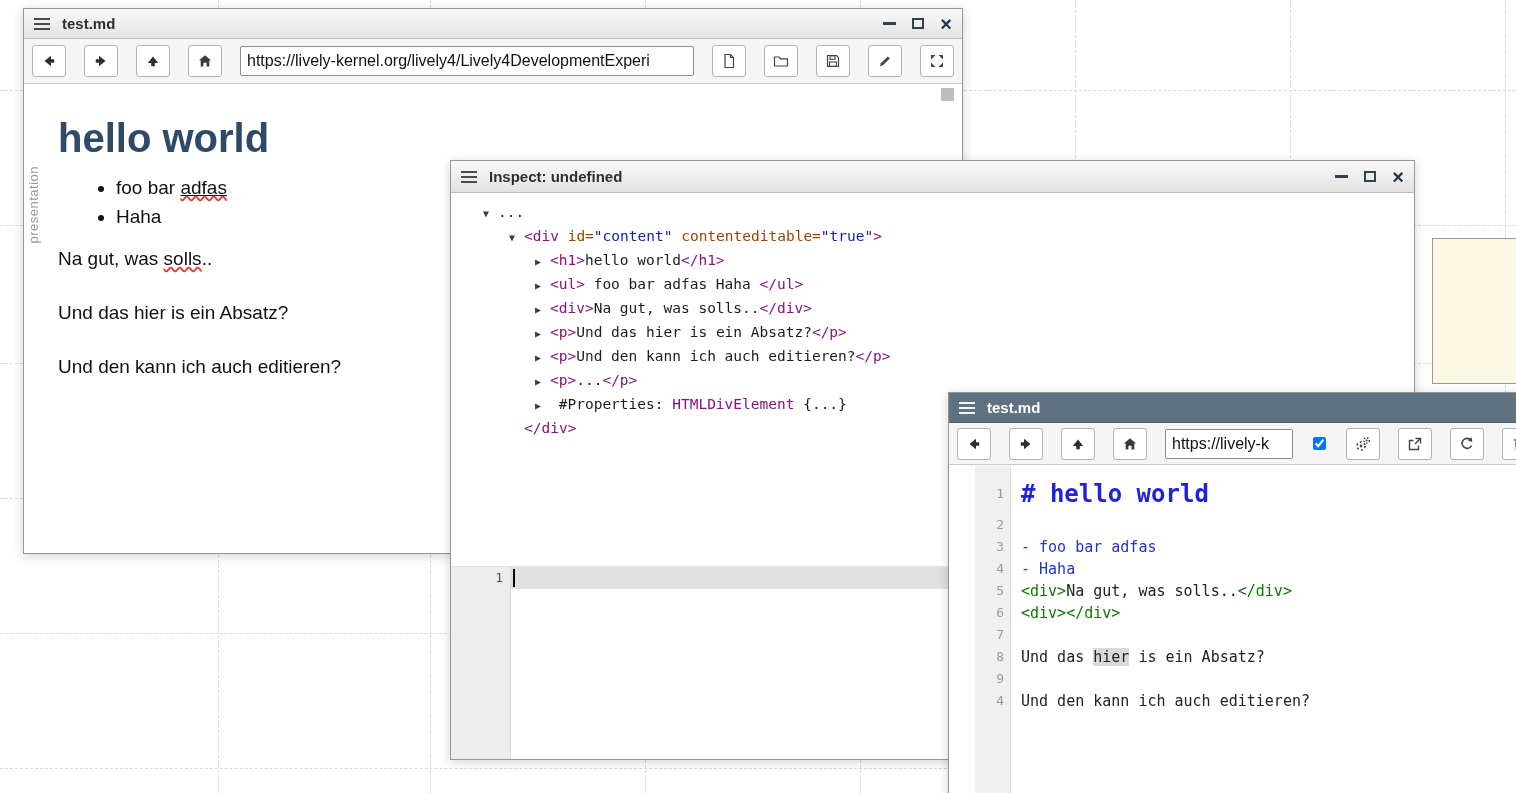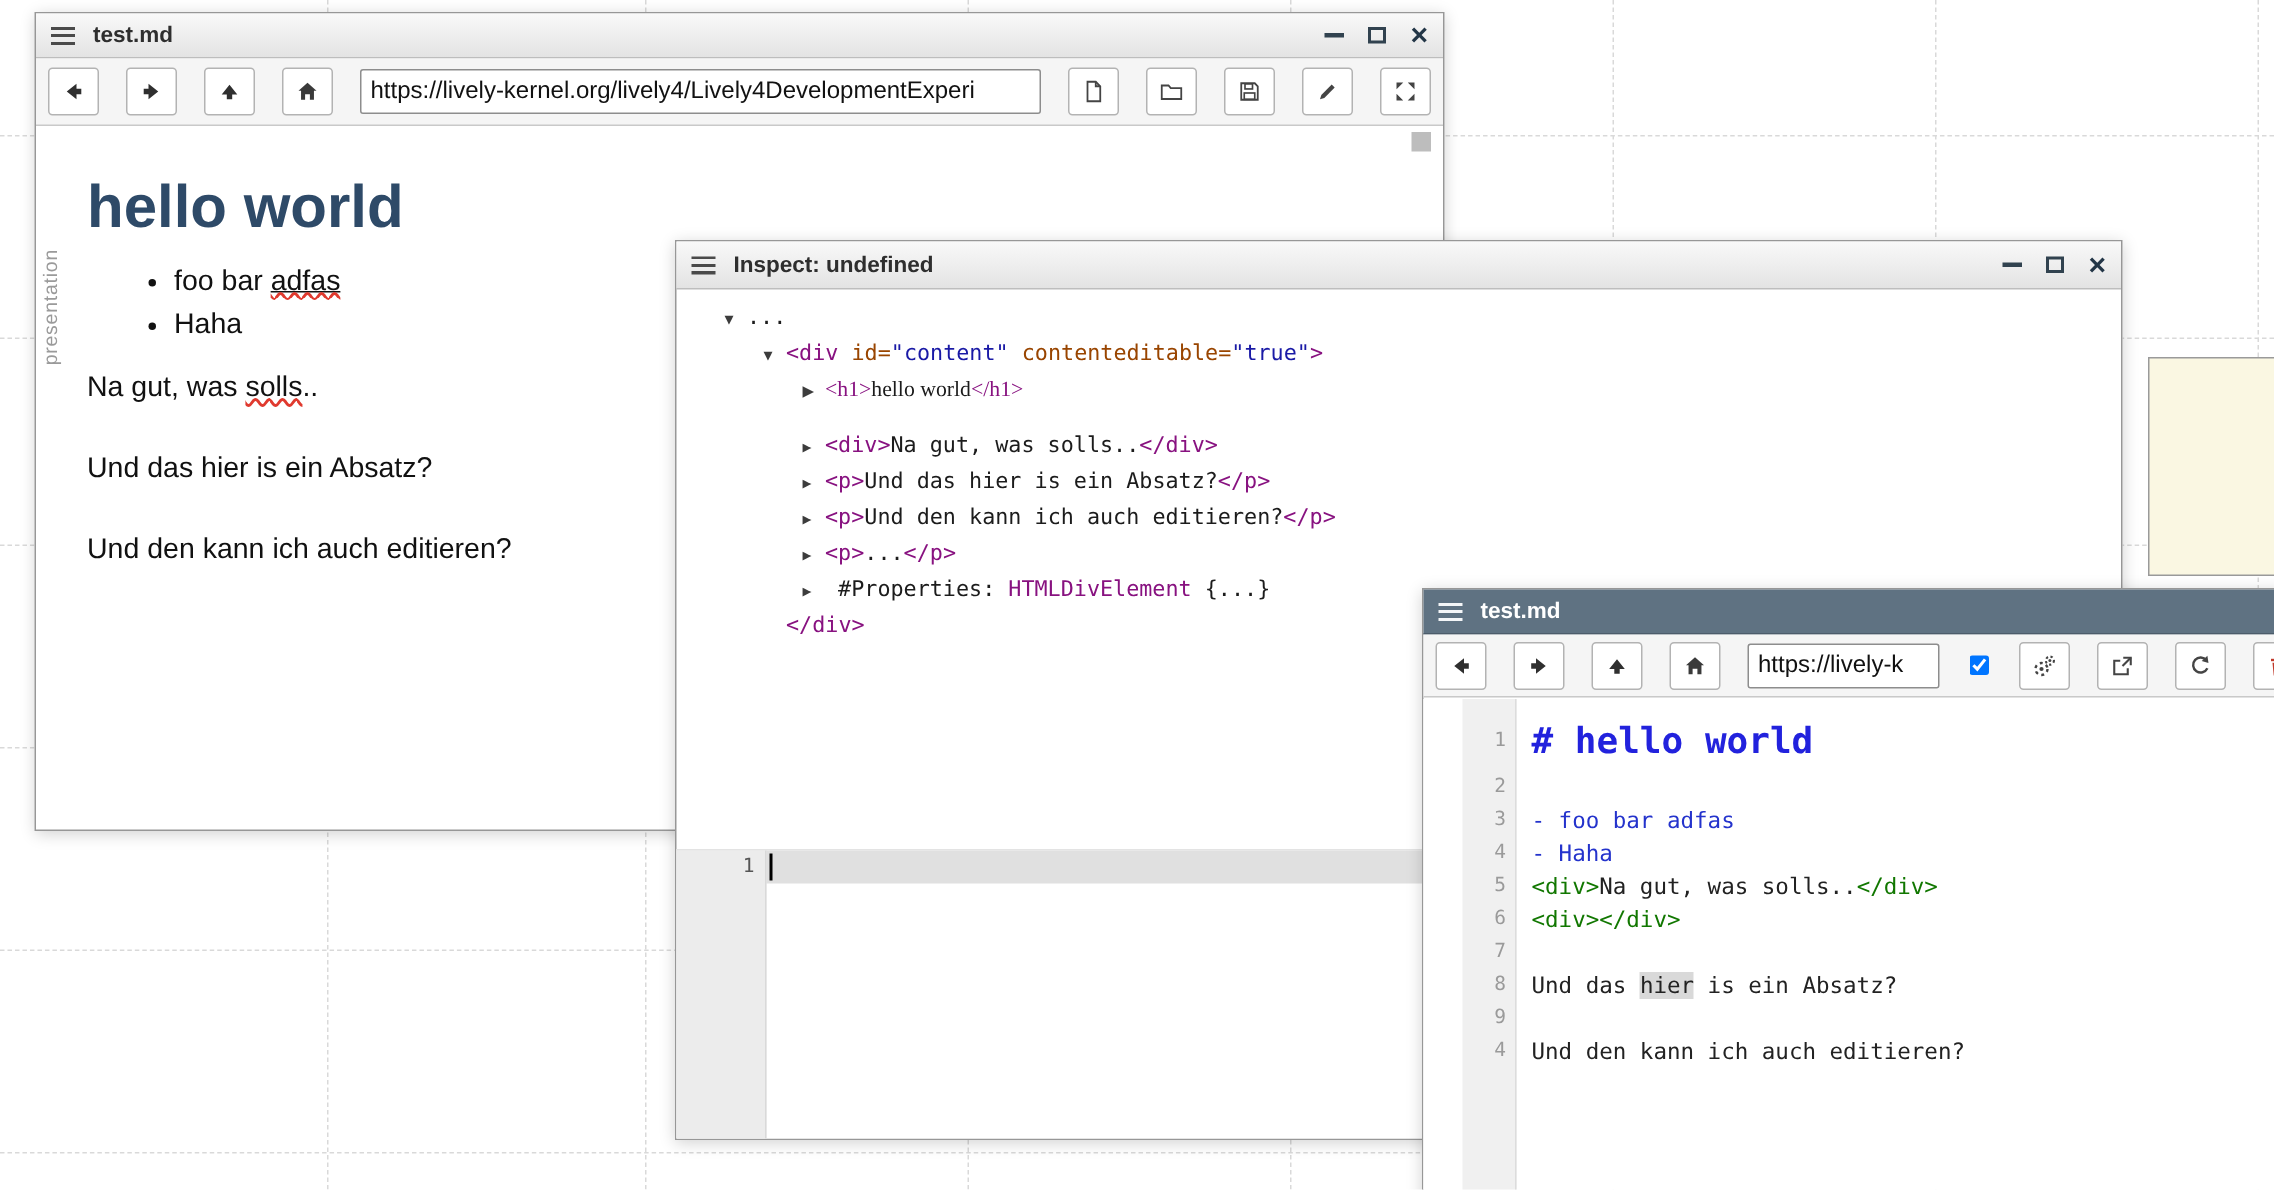--- a/index.html
+++ b/index.html
@@ -187,22 +187,23 @@
     <span class="title">Inspect: undefined</span>
     <span class="win-controls">
       <span class="ctrl-min"></span>
       <span class="ctrl-max"></span>
       <span class="ctrl-close">×</span>
     </span>
   </div>
   <div class="tree">
       <div class="tree-line" style="padding-left: 0px;"><span class="arrow">▼</span><span class="tk-plain">...</span></div>
       <div class="tree-line" style="padding-left: 26px;"><span class="arrow">▼</span><span class="tk-tag">&lt;div </span><span class="tk-attr">id=</span><span class="tk-val">"content"</span><span class="tk-plain"> </span><span class="tk-attr">contenteditable=</span><span class="tk-val">"true"</span><span class="tk-tag">&gt;</span></div>
-      <div class="tree-line" style="padding-left: 52px; font-family: Liberation Serif, serif;"><span class="arrow">▶</span><span class="tk-tag">&lt;h1&gt;</span><span class="tk-plain">hello world</span><span class="tk-tag">&lt;/h1&gt;</span></div>
-      <div class="tree-line" style="padding-left: 52px; margin-top: 13px;"><span class="arrow">▶</span><span class="tk-tag">&lt;div&gt;</span><span class="tk-plain">Na gut, was solls..</span><span class="tk-tag">&lt;/div&gt;</span></div>
+      <div class="tree-line" style="padding-left: 52px;"><span class="arrow">▶</span><span class="tk-tag">&lt;h1&gt;</span><span class="tk-plain">hello world</span><span class="tk-tag">&lt;/h1&gt;</span></div>
+      <div class="tree-line" style="padding-left: 52px;"><span class="arrow">▶</span><span class="tk-tag">&lt;ul&gt;</span><span class="tk-plain"> foo bar adfas Haha </span><span class="tk-tag">&lt;/ul&gt;</span></div>
+      <div class="tree-line" style="padding-left: 52px;"><span class="arrow">▶</span><span class="tk-tag">&lt;div&gt;</span><span class="tk-plain">Na gut, was solls..</span><span class="tk-tag">&lt;/div&gt;</span></div>
       <div class="tree-line" style="padding-left: 52px;"><span class="arrow">▶</span><span class="tk-tag">&lt;p&gt;</span><span class="tk-plain">Und das hier is ein Absatz?</span><span class="tk-tag">&lt;/p&gt;</span></div>
       <div class="tree-line" style="padding-left: 52px;"><span class="arrow">▶</span><span class="tk-tag">&lt;p&gt;</span><span class="tk-plain">Und den kann ich auch editieren?</span><span class="tk-tag">&lt;/p&gt;</span></div>
       <div class="tree-line" style="padding-left: 52px;"><span class="arrow">▶</span><span class="tk-tag">&lt;p&gt;</span><span class="tk-plain">...</span><span class="tk-tag">&lt;/p&gt;</span></div>
       <div class="tree-line" style="padding-left: 52px;"><span class="arrow">▶</span><span class="tk-plain"> #Properties: </span><span class="tk-tag">HTMLDivElement </span><span class="tk-plain">{...}</span></div>
       <div class="tree-line" style="padding-left: 26px;"><span class="arrow"></span><span class="tk-tag">&lt;/div&gt;</span></div>
     </div>
   <div class="mini-editor">
     <div class="mini-row"></div>
     <div class="mini-gutter"></div>
     <div class="mini-ln">1</div>

